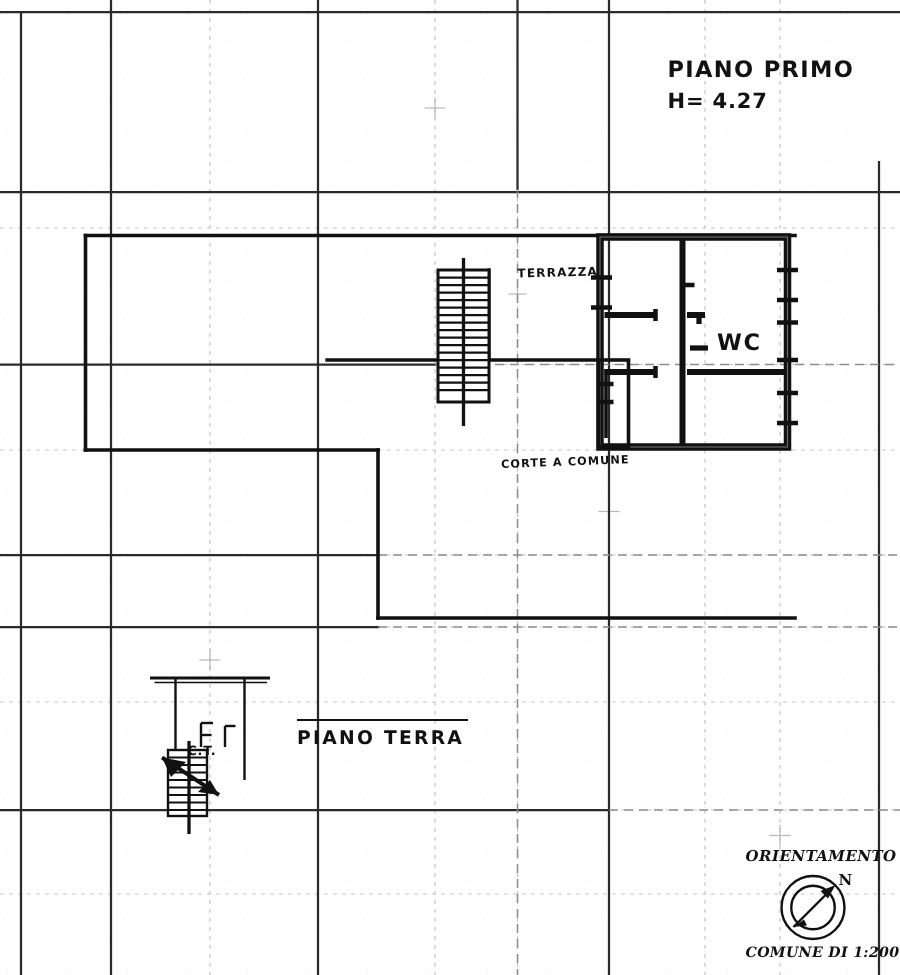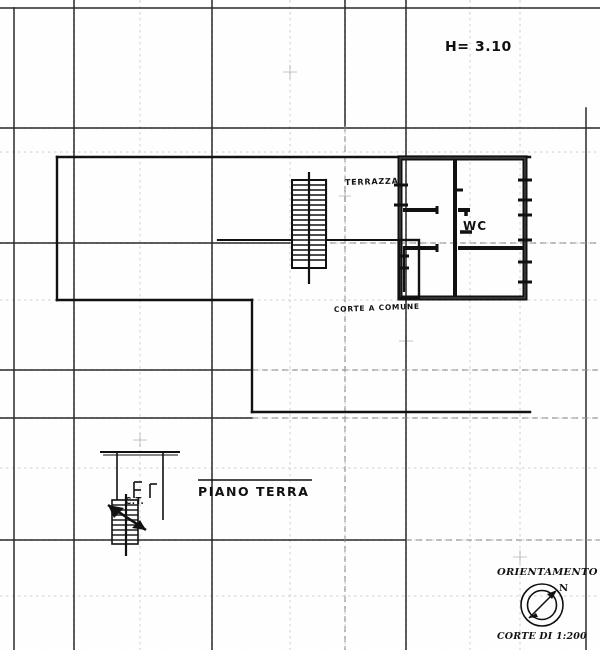--- a/index.html
+++ b/index.html
@@ -45,23 +45,23 @@
     letter-spacing: 0.04em;
   }
   #label-terrazza {
     left: 345px;
     top: 178px;
     font-size: 8px;
     letter-spacing: 0.1em;
     transform: rotate(-1.5deg);
   }
   #label-wc {
-    left: 463px;
+    left: 478px;
     top: 219px;
-    font-size: 12px;
+    font-size: 15px;
     letter-spacing: 0.08em;
   }
   #label-corte {
     left: 334px;
     top: 305px;
     font-size: 7.5px;
     letter-spacing: 0.1em;
     transform: rotate(-2.2deg);
   }
   #label-ct {
@@ -326,21 +326,22 @@
         <polygon points="108,505 124,508 114,518" fill="#111"></polygon>
         <polygon points="146,530 132,528 140,520" fill="#111"></polygon>
       </g>
     </g>
 
     <line x1="198" y1="480" x2="312" y2="480" stroke="#111" stroke-width="1.4"></line>
 
   </svg>
 
   <div class="hand" id="title-block">
-    <div class="line2">H= 3.10</div>
+    <div>PIANO PRIMO</div>
+    <div class="line2">H= 4.27</div>
   </div>
 
   <div class="hand" id="label-terrazza">TERRAZZA</div>
 
   <div class="hand" id="label-wc">WC</div>
 
   <div class="hand" id="label-corte">CORTE A COMUNE</div>
 
   <div class="hand" id="label-ct">C.T.</div>
 
@@ -354,16 +355,16 @@
     <svg id="compass" viewBox="0 0 46 46">
       <circle cx="23" cy="23" r="21" fill="none" stroke="#111" stroke-width="1.6"></circle>
       <circle cx="23" cy="23" r="14.5" fill="none" stroke="#111" stroke-width="1.6"></circle>
       <line x1="10" y1="36" x2="36" y2="10" stroke="#111" stroke-width="1.6"></line>
       <polygon points="38,8 28,12 33,17" fill="#111"></polygon>
       <polygon points="10,36 17,31 19,35" fill="#111"></polygon>
     </svg>
 
     <div id="north-letter">N</div>
 
-    <div id="scale-text">CORTE DI 1:200</div>
+    <div id="scale-text">COMUNE DI 1:200</div>
   </div>
 
 </div>
 
 </body></html>

